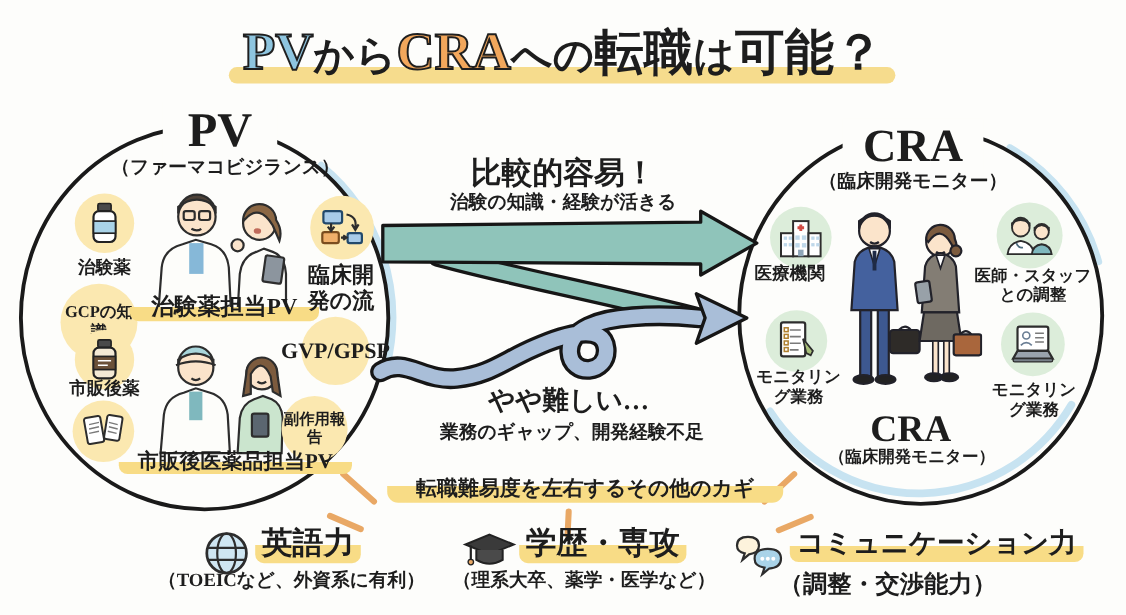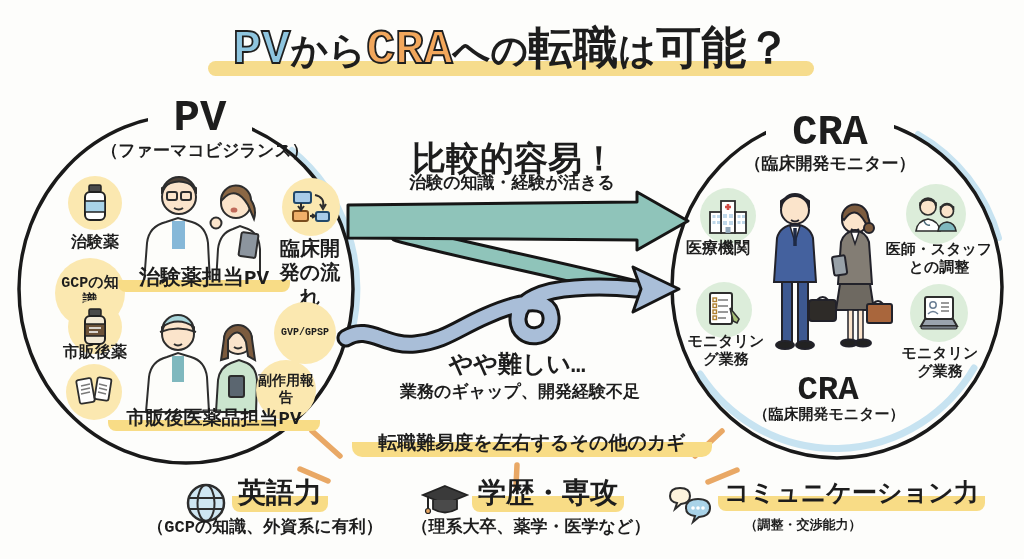--- a/index.html
+++ b/index.html
@@ -1,17 +1,17 @@
 <!DOCTYPE html>
 <html><head>
 <meta charset="utf-8">
 <style>
   html,body{margin:0;padding:0;background:#ffffff;}
   #stage{position:relative;width:1024px;height:559px;background:#fdfdfb;overflow:hidden;
-         font-family:Liberation Mono, monospace;color:#1d1d1d;}
+         font-family:Liberation Serif, serif;color:#1d1d1d;}
   .abs{position:absolute;}
   .lbl{font-weight:800;text-align:center;line-height:1.22;color:#1d1d1d;}
   .nowrap{white-space:nowrap;}
   .bubble{border-radius:50%;display:flex;align-items:center;justify-content:center;}
   .bubble.yellow{background:#FBE8B0;}
   .bubble.green{background:#DCEDDA;}
   .hl{background:linear-gradient(180deg, rgba(0,0,0,0) 52%, #F8DC86 52%);border-radius:8px;padding:0 6px;}
   .hl2{background:linear-gradient(180deg, rgba(0,0,0,0) 40%, #F8DC86 40%);border-radius:10px;padding:1px 12px;}
   .whitebg{background:#fdfdfb;}
   .stroke-blue{color:#8EC5DF;-webkit-text-stroke:1.8px #1f1f1f;}
@@ -147,26 +147,26 @@
       <path d="M24,34 Q42,27 60,34" fill="none"></path>
       <path d="M38,46 Q42,49 46,46" fill="none"></path>
       <path d="M80,114 L82,82 Q84,69 95,65 L103,62 L111,65 Q120,69 121,82 L120,114 Z" fill="#CBE5CE"></path>
       <circle cx="102" cy="42" r="14" fill="#FBE4CB"></circle>
       <path d="M88,41 A14,14 0 0 1 116,41 L119,62 L112,58 L110,44 Q102,26 92,42 L92,60 L85,62 Z" fill="#7C5B3E"></path>
       <path d="M98,49 Q102,52 106,49" fill="none"></path>
       <rect x="93" y="78" width="15" height="21" rx="2" fill="#5B6670"></rect>
     </g>
   </svg>
 
-  <div class="abs bubble yellow lbl" style="left:274px;top:302px;width:62px;height:62px;font-size:10px;">GVP/GPSP</div>
+  <div class="abs bubble yellow lbl" style="left:274px;top:288px;width:62px;height:62px;font-size:20px;">GVP/GPSP</div>
   <div class="abs bubble yellow lbl" style="left:256px;top:360px;width:60px;height:60px;font-size:14px;">副作用報告</div>
 
   <div class="abs lbl nowrap hl" style="left:108px;top:408px;width:200px;font-size:19px;">市販後医薬品担当PV</div>
 
-  <div class="abs lbl nowrap" style="left:412px;top:141px;width:200px;font-size:34px;">比較的容易！</div>
+  <div class="abs lbl nowrap" style="left:412px;top:141px;width:200px;font-size:28px;">比較的容易！</div>
   <div class="abs lbl nowrap" style="left:392px;top:174px;width:240px;font-size:17px;">治験の知識・経験が活きる</div>
 
   <div class="abs lbl nowrap" style="left:417px;top:351px;width:200px;font-size:24px;text-align:center;">やや難しい…</div>
   <div class="abs lbl nowrap" style="left:370px;top:383px;width:300px;font-size:17px;">業務のギャップ、開発経験不足</div>
 
   <div class="abs lbl nowrap hl2" style="left:352px;top:432px;width:336px;font-size:19px;">転職難易度を左右するその他のカギ</div>
 
   <div class="abs lbl whitebg" style="left:766px;top:108px;width:128px;font-size:42px;font-weight:900;">CRA</div>
   <div class="abs lbl nowrap" style="left:735px;top:155px;width:190px;font-size:17px;">（臨床開発モニター）</div>
 
@@ -277,21 +277,21 @@
   <div class="abs lbl nowrap" style="left:778px;top:370px;width:100px;font-size:34px;font-weight:900;">CRA</div>
   <div class="abs lbl nowrap" style="left:743px;top:407px;width:172px;font-size:15px;">（臨床開発モニター）</div>
 
   <div class="abs" style="left:130px;top:476px;width:270px;">
     <svg class="abs" style="left:55px;top:6px;" width="42" height="42" viewBox="0 0 42 42">
       <circle cx="21" cy="21" r="18" fill="#CFE6F2" stroke="#2d2d2d" stroke-width="2.5"></circle>
       <ellipse cx="21" cy="21" rx="8.5" ry="18" fill="none" stroke="#2d2d2d" stroke-width="2"></ellipse>
       <path d="M3.5,16 L38.5,16 M3.5,27 L38.5,27" stroke="#2d2d2d" stroke-width="2" fill="none"></path>
     </svg>
     <div class="abs lbl nowrap hl" style="left:102px;top:2px;font-size:28px;">英語力</div>
-    <div class="abs lbl nowrap" style="left:0px;top:42px;width:270px;font-size:17px;font-weight:700;">（GCPの知識、外資系に有利）</div>
+    <div class="abs lbl nowrap" style="left:0px;top:42px;width:270px;font-size:17px;font-weight:700;">（TOEICなど、外資系に有利）</div>
   </div>
 
   <div class="abs" style="left:408px;top:476px;width:246px;">
     <svg class="abs" style="left:12px;top:6px;" width="50" height="40" viewBox="0 0 50 40">
       <path d="M25,4 L47,13 L25,22 L3,13 Z" fill="#3a3a3a" stroke="#222" stroke-width="1.8"></path>
       <path d="M13,18 L13,27 Q25,34 37,27 L37,18" fill="#4a4a4a" stroke="#222" stroke-width="1.8"></path>
       <path d="M8,14 L8,27" stroke="#222" stroke-width="2"></path>
       <circle cx="8" cy="29" r="2.5" fill="#E9A865" stroke="#222" stroke-width="1.2"></circle>
     </svg>
     <div class="abs lbl nowrap hl" style="left:64px;top:2px;font-size:28px;">学歴・専攻</div>
@@ -302,16 +302,16 @@
     <svg class="abs" style="left:4px;top:8px;" width="52" height="44" viewBox="0 0 52 44">
       <path d="M4,12 Q4,4 14,4 Q24,4 24,12 Q24,19 15,20 L9,25 L11,19 Q4,18 4,12 Z" fill="#FDF3DC" stroke="#2d2d2d" stroke-width="2"></path>
       <path d="M20,24 Q20,15 32,15 Q44,15 44,24 Q44,32 33,33 L27,38 L29,32 Q20,31 20,24 Z" fill="#A9D3E8" stroke="#2d2d2d" stroke-width="2"></path>
       <g fill="#fff">
           <circle cx="27" cy="24" r="1.8"></circle>
           <circle cx="32" cy="24" r="1.8"></circle>
           <circle cx="37" cy="24" r="1.8"></circle>
         </g>
     </svg>
     <div class="abs lbl nowrap hl" style="left:56px;top:4px;font-size:25px;">コミュニケーション力</div>
-    <div class="abs lbl nowrap" style="left:46px;top:42px;width:190px;font-size:13px;font-weight:700;">（調整・交渉能力）</div>
+    <div class="abs lbl nowrap" style="left:46px;top:42px;width:190px;font-size:22px;font-weight:700;">（調整・交渉能力）</div>
   </div>
 
 </div>
 
 </body></html>

